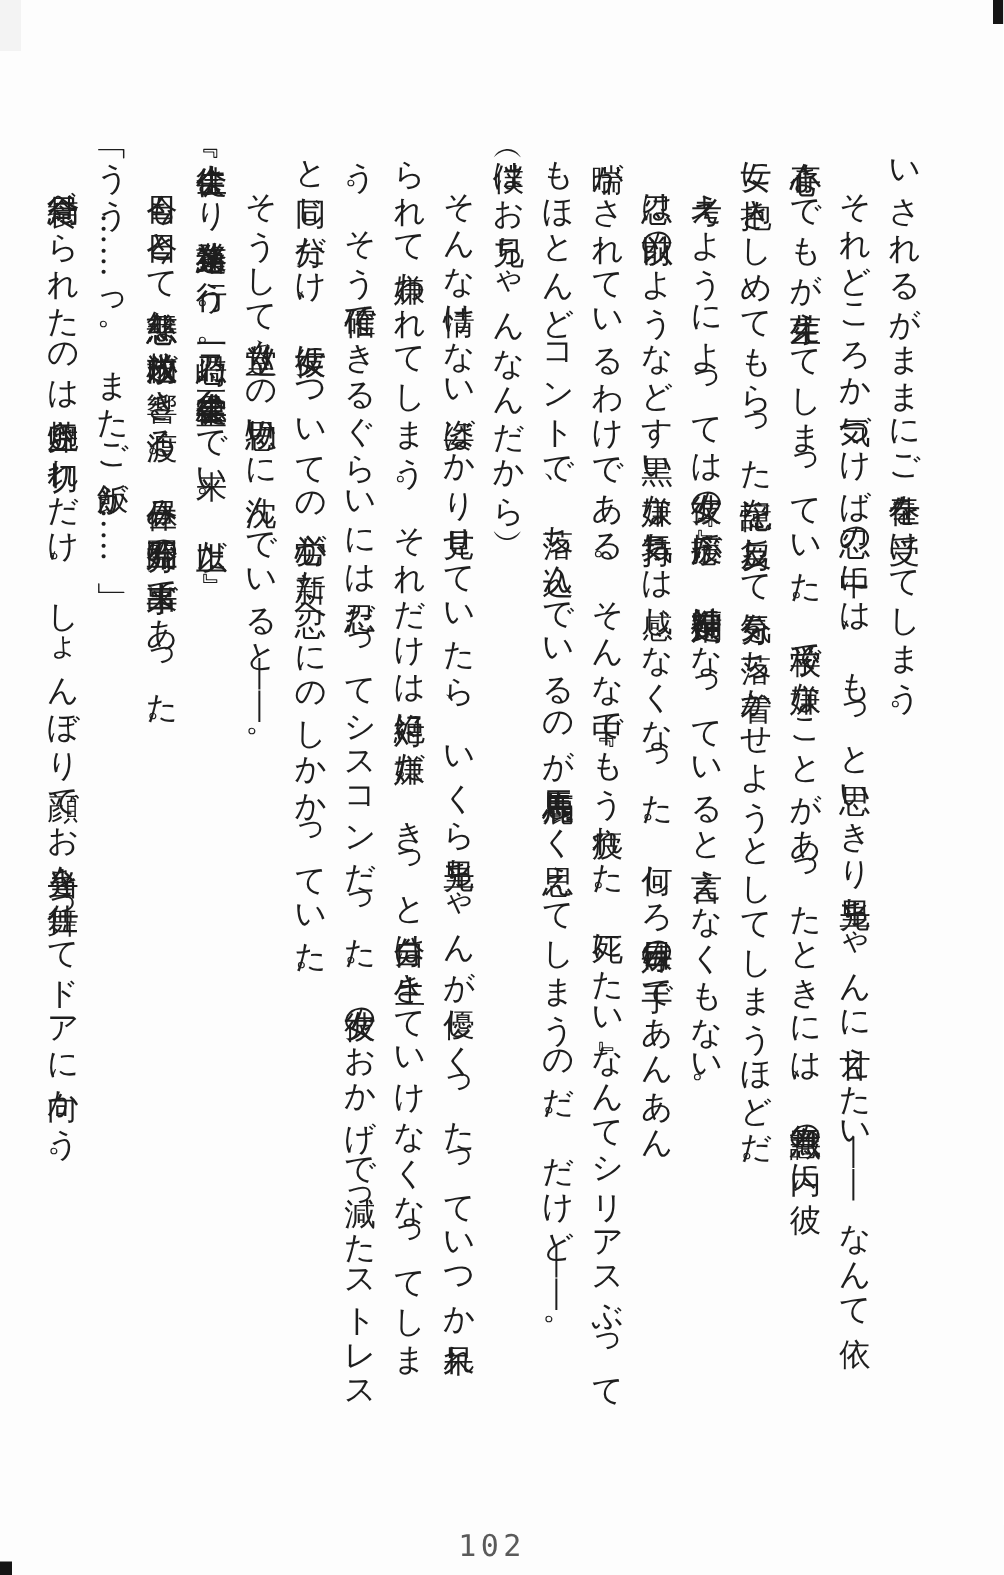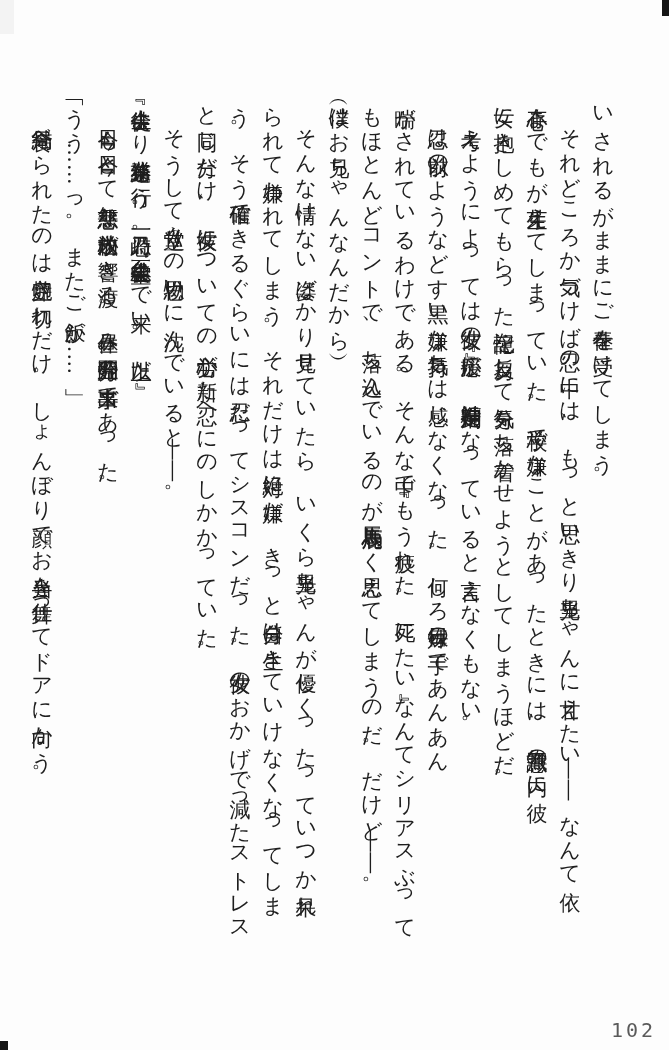--- a/index.html
+++ b/index.html
@@ -30,21 +30,21 @@
   }
   .tline {
     line-height: 33px;
     white-space: nowrap;
   }
   .page-num {
     position: absolute;
     top: 1018px;
     left: 0;
     width: 656px;
-    text-align: right;
+    text-align: center;
     font-family: "DejaVu Sans Mono", "Liberation Mono", monospace;
     font-size: 20px;
     letter-spacing: 3px;
     color: #5a5a5a;
   }
   
   .artifact { position: absolute; }
   .artifact-tr { top: 0; right: 0; width: 7px; height: 16px; background: #151515; }
   .artifact-bl { bottom: 0; left: 0; width: 8px; height: 9px; background: #151515; }
   .artifact-tl { top: 0; left: 0; width: 14px; height: 34px; background: #f3f3f3; }

